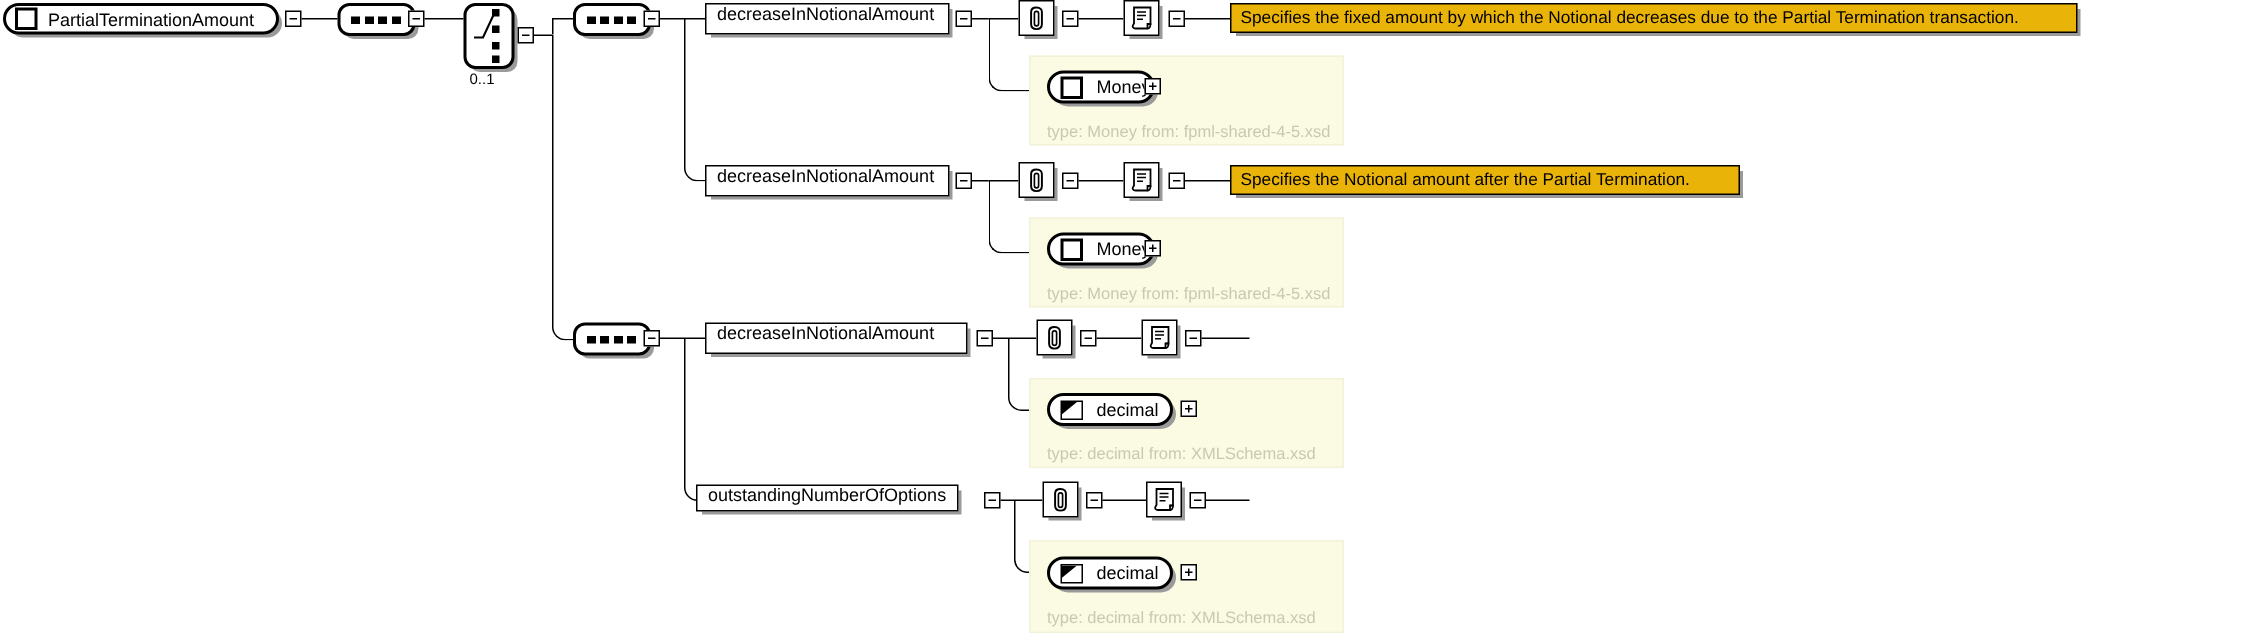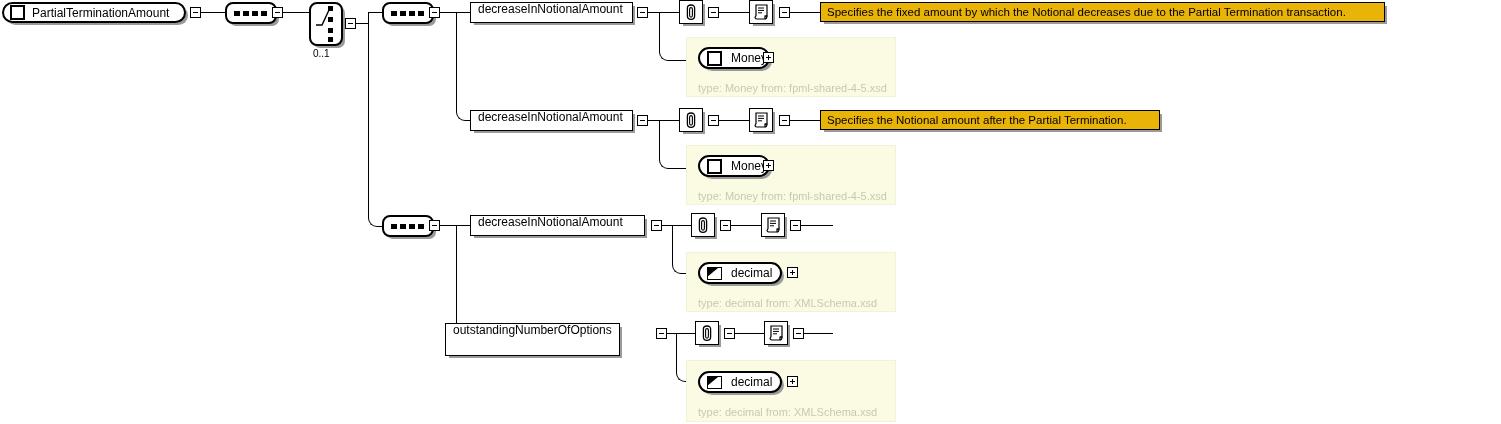--- a/index.html
+++ b/index.html
@@ -354,21 +354,21 @@
 
 
   <div class="refpanel" style="left:686px;top:252px;width:210px;height:60px;"></div>
   <div class="typebox" style="left:698px;top:262px;width:84px;height:22px;">
     <span class="sticon hollow"></span>
     <span class="lbl">decimal</span>
   </div>
   <div class="expander plus" style="left:787px;top:267px;"></div>
   <div class="reftext" style="left:698px;top:297px;">type: decimal from: XMLSchema.xsd</div>
 
-  <div class="elbox" style="left:445px;top:323px;width:175px;height:33px;">
+  <div class="elbox" style="left:464px;top:323px;width:175px;height:18px;">
     <span class="lbl">outstandingNumberOfOptions</span>
   </div>
   <div class="expander" style="left:656px;top:328px;"></div>
   <div class="hline" style="left:667px;top:333px;width:9px;"></div>
   <div class="hline" style="left:676px;top:333px;width:19px;"></div>
   <div class="elbow" style="left:676px;top:333px;width:24px;height:48px;"></div>
 
   <div class="iconbox" style="left:695px;top:321px;">
     <svg width="16" height="18" viewBox="0 0 16 18">
       <path d="M8 2 C5.4 2 4.4 3.4 4.4 5 L4.4 13 C4.4 15.2 6 16.4 8 16.4 C10 16.4 11.6 15.2 11.6 13 L11.6 5 C11.6 3.4 10.6 2 8 2 Z" fill="none" stroke="#000" stroke-width="1.3"></path>

